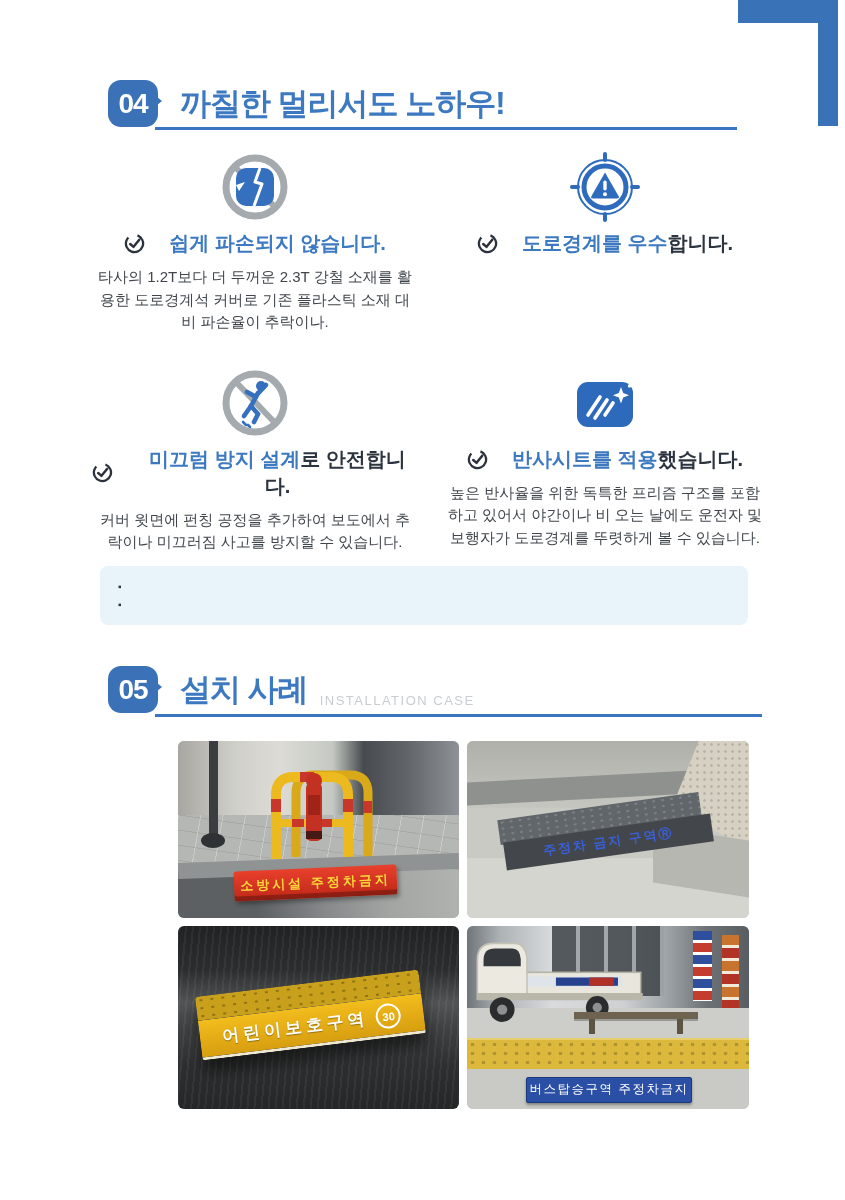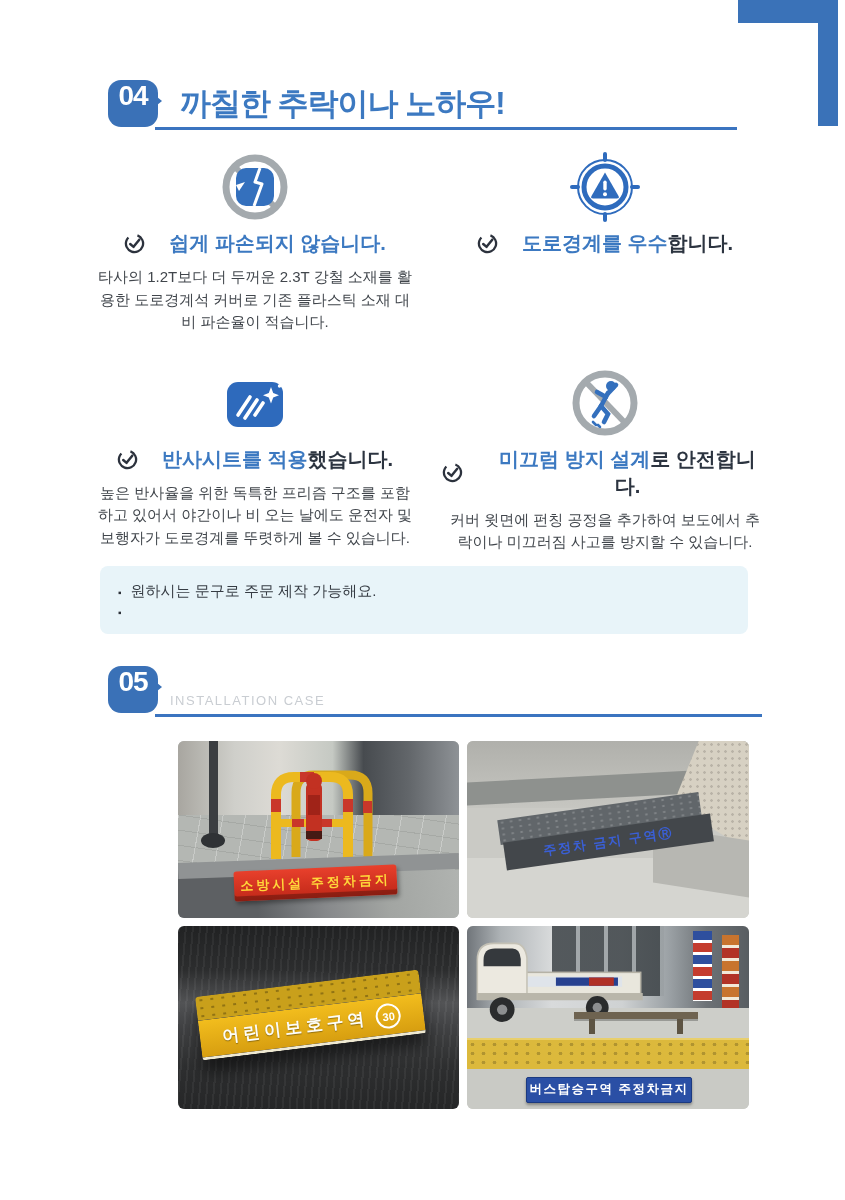--- a/index.html
+++ b/index.html
@@ -9,21 +9,21 @@
   }
   
   .corner-h{position:absolute;left:738px;top:0;width:85px;height:23px;background:#3a72b8;}
   .corner-v{position:absolute;left:818px;top:0;width:20px;height:126px;background:#3a72b8;}
   
   .sec-header{position:absolute;display:flex;align-items:center;}
   #hdr04{left:108px;top:80px;}
   #hdr05{left:108px;top:666px;}
   .badge{
     position:relative;width:50px;height:47px;background:#3a71b7;border-radius:13px;
-    color:#fff;font-weight:bold;font-size:28px;display:flex;justify-content:center;
+    color:#fff;font-weight:bold;font-size:28px;display:flex;align-items:center;justify-content:center;
     letter-spacing:-1px;flex:0 0 auto;
   }
   .badge::after{
     content:"";position:absolute;right:-13px;top:12px;
     border:9px solid transparent;border-left:11px solid #3a71b7;
   }
   .hdr-title{margin-left:22px;font-size:31px;font-weight:800;color:#3c79c1;letter-spacing:-1px;white-space:nowrap;}
   .hdr-sub{margin-left:12px;font-size:13px;color:#c9cdd2;letter-spacing:1.5px;align-self:flex-end;padding-bottom:5px;white-space:nowrap;}
   .rule{position:absolute;height:3px;background:#3b74c0;}
   #rule04{left:155px;top:127px;width:582px;}
@@ -108,33 +108,33 @@
   .pD-truck{left:0;top:4%;width:66%;height:56%;}
   .pD-bench{left:38%;top:47%;width:44%;height:7px;background:#6e6350;box-shadow:0 2px 0 rgba(0,0,0,.25);}
   .pD-bench::before,.pD-bench::after{content:"";position:absolute;top:7px;width:6px;height:15px;background:#5d5443;}
   .pD-bench::before{left:12%;}
   .pD-bench::after{right:12%;}
   .pD-paving{left:0;top:61%;width:100%;height:17%;background:#dcb93c;border-top:2px solid #e8cf6d;
     background-image:radial-gradient(rgba(0,0,0,.2) 1.6px,transparent 2.2px);background-size:11px 9px;}
   .pD-walk{left:0;top:78%;width:100%;height:22%;background:#c9cac5;}
   .pD-cover{left:21%;top:82.5%;width:58%;height:13%;background:#2a4fa5;border:1px solid #1c3a80;border-radius:2px;
     display:flex;align-items:center;justify-content:center;box-shadow:0 2px 3px rgba(0,0,0,.35);}
-  .pD-cover span{position:static;color:#ffffff;font-weight:bold;font-size:12.5px;letter-spacing:1.5px;white-space:nowrap;}
+  .pD-cover span{position:static;color:#ffffff;font-weight:normal;font-size:12.5px;letter-spacing:1.5px;white-space:nowrap;}
 </style>
 </head>
 <body>
 
 <div class="corner-h"></div>
 <div class="corner-v"></div>
 
 <div class="sec-header" id="hdr04">
   <div class="badge">
     <span>04</span>
   </div>
-  <div class="hdr-title">까칠한 추락이나 노하우!</div>
+  <div class="hdr-title">까칠한 멀리서도 노하우!</div>
 </div>
 <div class="rule" id="rule04"></div>
 
 <div class="features">
 
   <div class="feature">
     <div class="f-icon">
       <svg width="72" height="72" viewBox="0 0 72 72">
         <line x1="15" y1="15" x2="57" y2="57" stroke="#a4aaae" stroke-width="6"></line>
         <rect x="17" y="17" width="38" height="38" rx="10" fill="#3470bd"></rect>
@@ -143,21 +143,21 @@
         <circle cx="36" cy="36" r="29" fill="none" stroke="#a4aaae" stroke-width="7"></circle>
       </svg>
     </div>
     <div class="f-title">
       <svg width="21" height="21" viewBox="0 0 22 22">
         <circle cx="11" cy="11" r="9" fill="none" stroke="#2c323d" stroke-width="2.4" stroke-dasharray="46 11" transform="rotate(-70 11 11)"></circle>
         <path d="M6.5 11.5 L10 14.5 L16 7" fill="none" stroke="#2c323d" stroke-width="2.6" stroke-linecap="round" stroke-linejoin="round"></path>
       </svg>
       <span><span class="hl">쉽게 파손되지 않습니다.</span><span></span></span>
     </div>
-    <div class="f-desc">타사의 1.2T보다 더 두꺼운 2.3T 강철 소재를 활용한 도로경계석 커버로 기존 플라스틱 소재 대비 파손율이 적습니다.</div>
+    <div class="f-desc">타사의 1.2T보다 더 두꺼운 2.3T 강철 소재를 활용한 도로경계석 커버로 기존 플라스틱 소재 대비 파손율이 추락이나.</div>
   </div>
 
   <div class="feature">
     <div class="f-icon">
       <svg width="72" height="72" viewBox="0 0 72 72">
         <circle cx="36" cy="36" r="21" fill="none" stroke="#2e6bbd" stroke-width="5"></circle>
         <circle cx="36" cy="36" r="27" fill="none" stroke="#2e6bbd" stroke-width="2"></circle>
         <g stroke="#2e6bbd" stroke-width="4" stroke-linecap="round">
           <line x1="36" y1="3" x2="36" y2="9"></line>
             <line x1="36" y1="63" x2="36" y2="69"></line>
@@ -169,43 +169,20 @@
         <circle cx="36" cy="43.2" r="2" fill="#fff"></circle>
       </svg>
     </div>
     <div class="f-title">
       <svg width="21" height="21" viewBox="0 0 22 22">
         <circle cx="11" cy="11" r="9" fill="none" stroke="#2c323d" stroke-width="2.4" stroke-dasharray="46 11" transform="rotate(-70 11 11)"></circle>
         <path d="M6.5 11.5 L10 14.5 L16 7" fill="none" stroke="#2c323d" stroke-width="2.6" stroke-linecap="round" stroke-linejoin="round"></path>
       </svg>
       <span><span class="hl">도로경계를 우수</span><span>합니다.</span></span>
     </div>
-  </div>
-
-  <div class="feature">
-    <div class="f-icon">
-      <svg width="72" height="72" viewBox="0 0 72 72">
-        <rect x="8" y="15" width="56" height="45" rx="11" fill="#2e6abc"></rect>
-        <g stroke="#fff" stroke-width="3.6" stroke-linecap="round">
-          <line x1="19" y1="48" x2="31" y2="30"></line>
-          <line x1="26" y1="51" x2="38" y2="33"></line>
-          <line x1="36" y1="48" x2="44" y2="36"></line>
-        </g>
-        <path d="M52 20 l2.2 6 L60 28.2 l-5.8 2.2 L52 36.4 l-2.2 -6 L44 28.2 l5.8 -2.2 Z" fill="#fff"></path>
-        <circle cx="60.5" cy="19" r="1.7" fill="#fff"></circle>
-      </svg>
-    </div>
-    <div class="f-title">
-      <svg width="21" height="21" viewBox="0 0 22 22">
-        <circle cx="11" cy="11" r="9" fill="none" stroke="#2c323d" stroke-width="2.4" stroke-dasharray="46 11" transform="rotate(-70 11 11)"></circle>
-        <path d="M6.5 11.5 L10 14.5 L16 7" fill="none" stroke="#2c323d" stroke-width="2.6" stroke-linecap="round" stroke-linejoin="round"></path>
-      </svg>
-      <span><span class="hl">반사시트를 적용</span><span>했습니다.</span></span>
-    </div>
-    <div class="f-desc">높은 반사율을 위한 독특한 프리즘 구조를 포함 하고 있어서 야간이나 비 오는 날에도 운전자 및 보행자가 도로경계를 뚜렷하게 볼 수 있습니다.</div>
   </div>
 
   <div class="feature">
     <div class="f-icon">
       <svg width="72" height="72" viewBox="0 0 72 72">
         <line x1="15" y1="13" x2="58" y2="58" stroke="#a4aaae" stroke-width="6"></line>
         <circle cx="42" cy="19" r="5" fill="#3470bd"></circle>
         <g stroke="#3470bd" stroke-width="4.6" stroke-linecap="round" fill="none">
           <path d="M39 26 L32 39"></path>
           <path d="M38.5 27 L47 18"></path>
@@ -223,36 +200,59 @@
     <div class="f-title">
       <svg width="21" height="21" viewBox="0 0 22 22">
         <circle cx="11" cy="11" r="9" fill="none" stroke="#2c323d" stroke-width="2.4" stroke-dasharray="46 11" transform="rotate(-70 11 11)"></circle>
         <path d="M6.5 11.5 L10 14.5 L16 7" fill="none" stroke="#2c323d" stroke-width="2.6" stroke-linecap="round" stroke-linejoin="round"></path>
       </svg>
       <span><span class="hl">미끄럼 방지 설계</span><span>로 안전합니다.</span></span>
     </div>
     <div class="f-desc">커버 윗면에 펀칭 공정을 추가하여 보도에서 추락이나 미끄러짐 사고를 방지할 수 있습니다.</div>
   </div>
 
+  <div class="feature">
+    <div class="f-icon">
+      <svg width="72" height="72" viewBox="0 0 72 72">
+        <rect x="8" y="15" width="56" height="45" rx="11" fill="#2e6abc"></rect>
+        <g stroke="#fff" stroke-width="3.6" stroke-linecap="round">
+          <line x1="19" y1="48" x2="31" y2="30"></line>
+          <line x1="26" y1="51" x2="38" y2="33"></line>
+          <line x1="36" y1="48" x2="44" y2="36"></line>
+        </g>
+        <path d="M52 20 l2.2 6 L60 28.2 l-5.8 2.2 L52 36.4 l-2.2 -6 L44 28.2 l5.8 -2.2 Z" fill="#fff"></path>
+        <circle cx="60.5" cy="19" r="1.7" fill="#fff"></circle>
+      </svg>
+    </div>
+    <div class="f-title">
+      <svg width="21" height="21" viewBox="0 0 22 22">
+        <circle cx="11" cy="11" r="9" fill="none" stroke="#2c323d" stroke-width="2.4" stroke-dasharray="46 11" transform="rotate(-70 11 11)"></circle>
+        <path d="M6.5 11.5 L10 14.5 L16 7" fill="none" stroke="#2c323d" stroke-width="2.6" stroke-linecap="round" stroke-linejoin="round"></path>
+      </svg>
+      <span><span class="hl">반사시트를 적용</span><span>했습니다.</span></span>
+    </div>
+    <div class="f-desc">높은 반사율을 위한 독특한 프리즘 구조를 포함 하고 있어서 야간이나 비 오는 날에도 운전자 및 보행자가 도로경계를 뚜렷하게 볼 수 있습니다.</div>
+  </div>
+
 </div>
 
 <div class="notebox">
   <div class="note-line">
     <span class="note-bullet">▪</span>
-    <span>원하시는 문구로 주문 제작 가능해요.</span>
   </div>
   <div class="note-line">
     <span class="note-bullet">▪</span>
   </div>
 </div>
 
 <div class="sec-header" id="hdr05">
   <div class="badge">
     <span>05</span>
   </div>
+  <div class="hdr-title">설치 사례</div>
   <div class="hdr-sub">INSTALLATION CASE</div>
 </div>
 <div class="rule" id="rule05"></div>
 
 <div class="photos">
 
   <div class="photo pA">
     <div class="pA-build"></div>
     <div class="pA-walk"></div>
     <div class="pA-road"></div>

